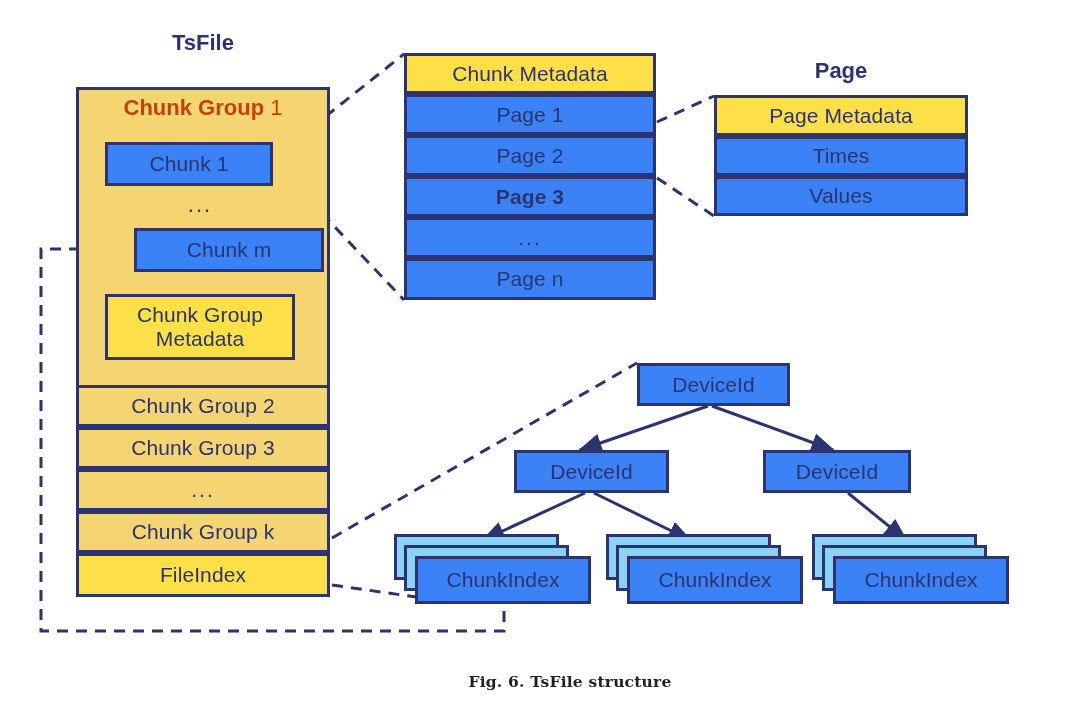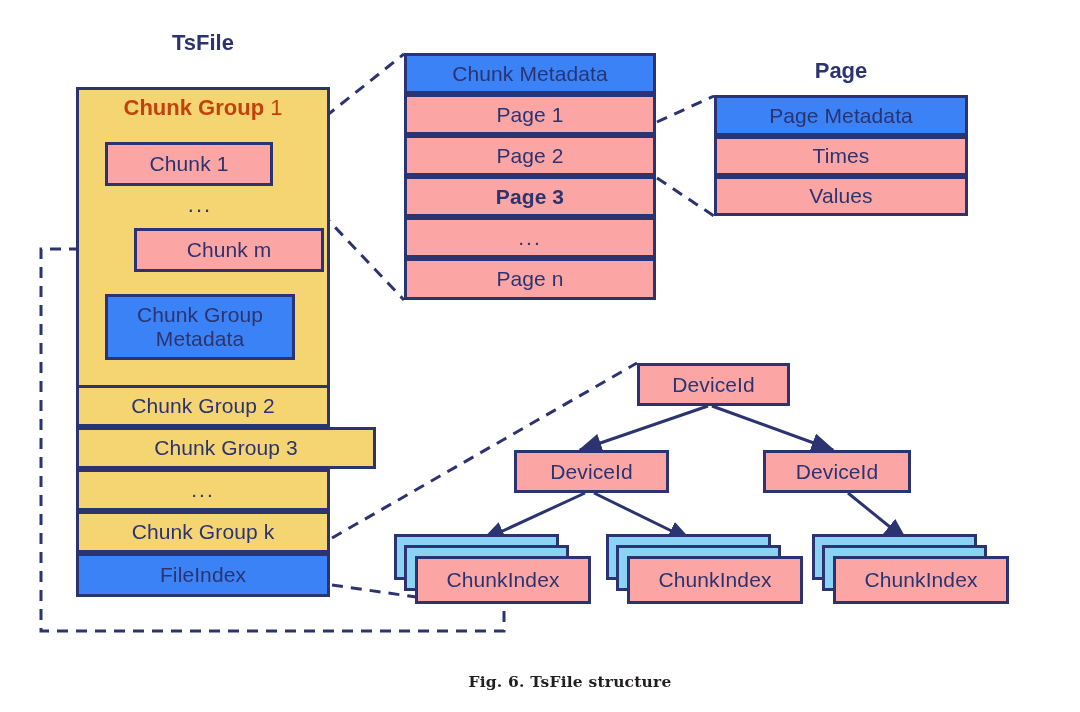--- a/index.html
+++ b/index.html
@@ -33,23 +33,23 @@
     border: 3px solid #2b3470;
     display: flex;
     align-items: center;
     justify-content: center;
     text-align: center;
     color: #2b3470;
     font-size: 21px;
     line-height: 1.12;
     letter-spacing: .1px;
   }
-  .blue  { background: #fca5a5; }
+  .blue  { background: #3b82f6; }
   .yellow{ background: #f5d472; }
-  .red   { background: #3b82f6; }
+  .red   { background: #fde047; }
 
   .caption-title {
     position: absolute;
     color: #2b3470;
     font-weight: bold;
     font-size: 22px;
     text-align: center;
     white-space: nowrap;
   }
 
@@ -151,21 +151,21 @@
 
   <div class="node blue" style="left:105px; top:228px; width:190px; height:44px;margin-left:29px;">Chunk m</div>
 
   <div class="node red" style="left:105px; top:294px; width:190px; height:66px; flex-direction:column;">
     <span>Chunk Group</span>
     <span>Metadata</span>
   </div>
 
   <div class="node yellow" style="left:76px; top:385px; width:254px; height:42px;">Chunk Group 2</div>
 
-  <div class="node yellow" style="left:76px; top:427px; width:300px; height:42px;">Chunk Group 3</div>
+  <div class="node yellow" style="left:76px; top:427px; width:254px; height:42px;">Chunk Group 3</div>
 
   <div class="node yellow" style="left:76px; top:469px; width:254px; height:42px; letter-spacing:2px;">...</div>
 
   <div class="node yellow" style="left:76px; top:511px; width:254px; height:42px;">Chunk Group k</div>
 
   <div class="node red" style="left:76px; top:553px; width:254px; height:44px;">FileIndex</div>
 
   <div class="caption-title" style="left:404px; top:18px; width:252px;margin-top:45px;">Chunk</div>
 
   <div class="node red" style="left:404px; top:53px; width:252px; height:41px;">Chunk Metadata</div>

